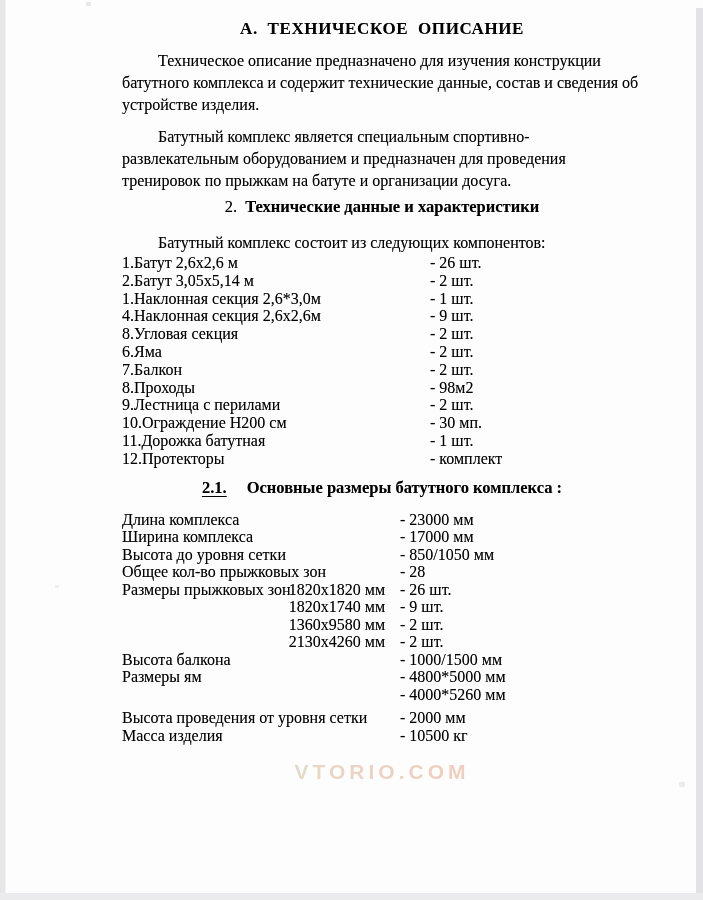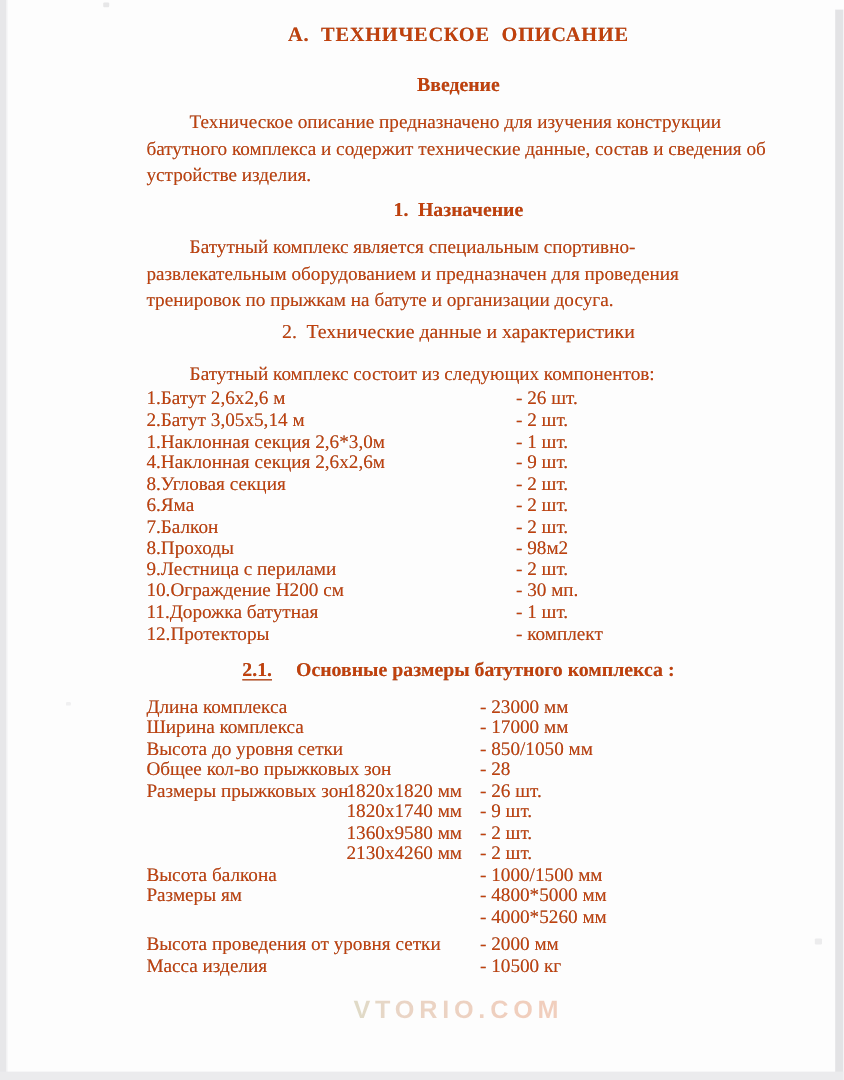--- a/index.html
+++ b/index.html
@@ -22,21 +22,21 @@
   .speck{position:absolute;background:#d8d8da;border-radius:1px;}
   .speck.s1{left:86px;top:2px;width:5px;height:4px;opacity:.6;}
   .speck.s2{left:679px;top:782px;width:6px;height:5px;opacity:.45;}
   .speck.s3{left:55px;top:585px;width:4px;height:3px;opacity:.35;}
 
   .content{
     position:absolute;left:122px;top:0;width:520px;
   }
   .txt{
     font-size:16px;
-    color:#c2410c;
+    color:#000000;
     text-shadow:0 0 .4px rgba(40,40,40,.45);
   }
   .doc-title{
     margin-top:18px;
     text-align:center;
     font-weight:bold;
     font-size:17px;
     line-height:22px;
     letter-spacing:.6px;
     word-spacing:5px;
@@ -57,21 +57,21 @@
   }
   .h-num-heading{
     text-align:center;
     font-size:16.5px;
     line-height:22px;
   }
   .h1-heading{margin-top:6px;font-weight:bold;}
   .h1-heading .hnum{margin-right:8px;}
   .h2-heading{margin-top:4px;}
   .h2-heading .hnum{font-weight:normal;margin-right:8px;}
-  .h2-heading .htext{font-weight:normal;}
+  .h2-heading .htext{font-weight:bold;}
   .h21-heading{margin-top:9px;}
   .h21-heading .hnum{font-weight:bold;text-decoration:underline;text-underline-offset:3px;margin-right:20px;}
   .h21-heading .htext{font-weight:bold;}
 
   .lead{
     margin-top:15px;
     line-height:19px;
     text-indent:36px;
   }
 
@@ -120,27 +120,23 @@
   <div class="edge-right"></div>
   <div class="edge-bottom"></div>
   <div class="speck s1"></div>
   <div class="speck s2"></div>
   <div class="speck s3"></div>
 
   <div class="content">
 
     <div class="doc-title txt">А. ТЕХНИЧЕСКОЕ ОПИСАНИЕ</div>
 
-    <div class="h-intro txt">Введение</div>
 
     <p class="para txt">Техническое описание предназначено для изучения конструкции батутного комплекса и содержит технические данные, состав и сведения об устройстве изделия.</p>
 
-    <div class="h-num-heading h1-heading txt">
-      <span class="hnum">1.</span><span class="htext">Назначение</span>
-    </div>
 
     <p class="para txt">Батутный комплекс является специальным спортивно-развлекательным оборудованием и предназначен для проведения тренировок по прыжкам на батуте и организации досуга.</p>
 
     <div class="h-num-heading h2-heading txt">
       <span class="hnum">2.</span><span class="htext">Технические данные и характеристики</span>
     </div>
 
     <div class="lead txt">Батутный комплекс состоит из следующих компонентов:</div>
 
     <div class="comp-list txt">

